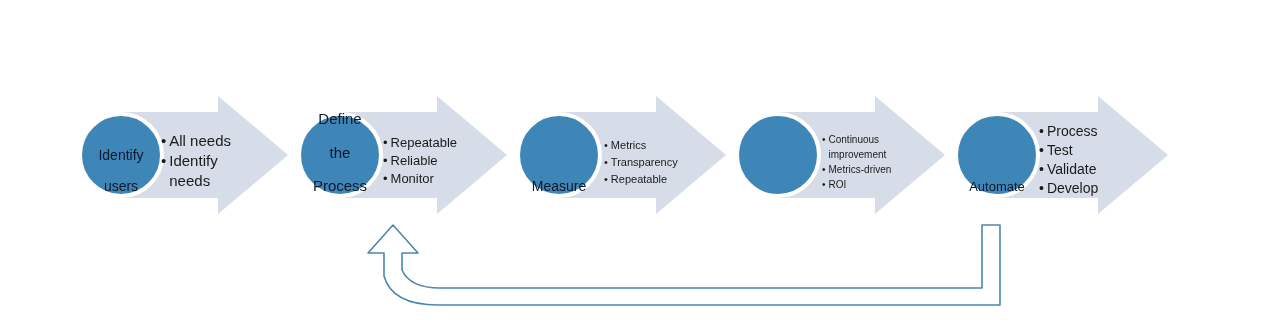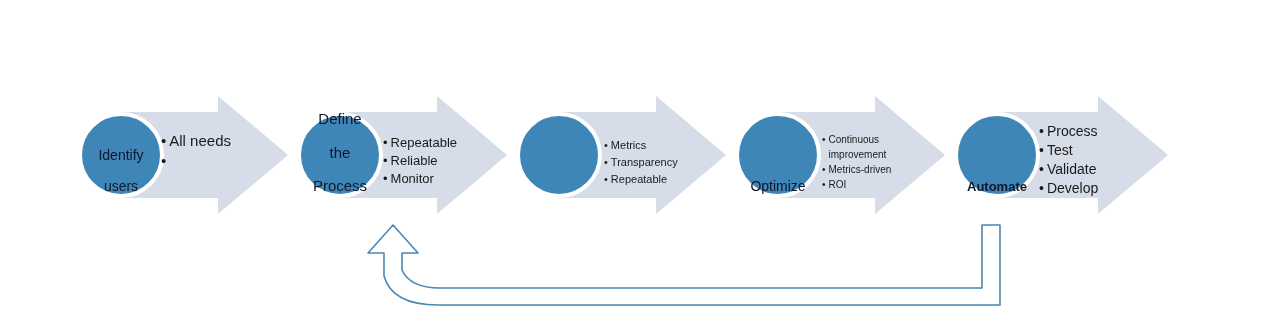--- a/index.html
+++ b/index.html
@@ -101,36 +101,37 @@
   </div>
 
   <div class="stage-circle-label" style="left:300px; top:115px; width:80px; height:80px; font-size:15px;">
     <span>
       <span>Define</span><br>
       <span>the</span><br>
       <span>Process</span>
     </span>
   </div>
 
-
-  <div class="stage-circle-label" style="left:738px; top:115px; width:80px; height:80px; font-size:14px;">
-    <span>Optimize</span>
+  <div class="stage-circle-label" style="left:519px; top:115px; width:80px; height:80px; font-size:14px;">
+    <span>Measure</span>
   </div>
 
-  <div class="stage-circle-label" style="left:957px; top:115px; width:80px; height:80px; font-size:13px;font-weight:bold;">
+
+  <div class="stage-circle-label" style="left:957px; top:115px; width:80px; height:80px; font-size:13px;">
     <span>Automate</span>
   </div>
 
   <div class="bullet-list" style="left:161px; top:131px; width:95px; font-size:15px; line-height:20px;">
     <div>
       <span class="bul">•</span>
       <span class="txt">All needs</span>
     </div>
     <div>
       <span class="bul">•</span>
+      <span class="txt" style="max-width:60px;">Identify needs</span>
     </div>
   </div>
 
   <div class="bullet-list" style="left:383px; top:134px; width:105px; font-size:13px; line-height:18px;">
     <div>
       <span class="bul">•</span>
       <span class="txt">Repeatable</span>
     </div>
     <div>
       <span class="bul">•</span>

